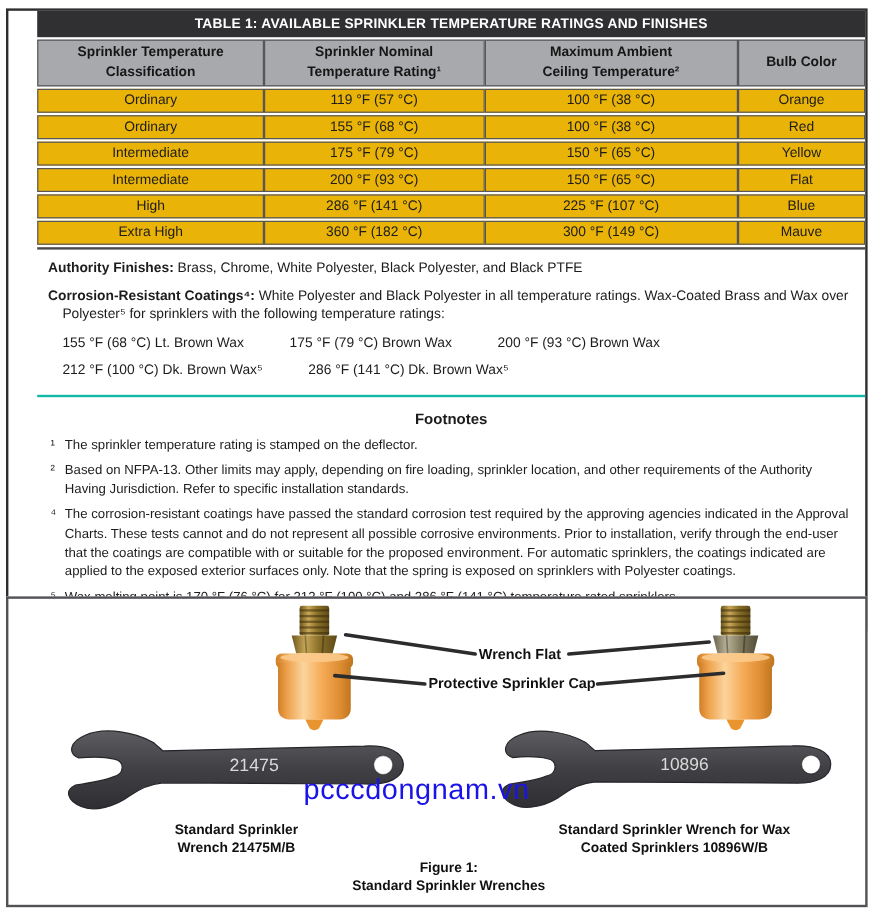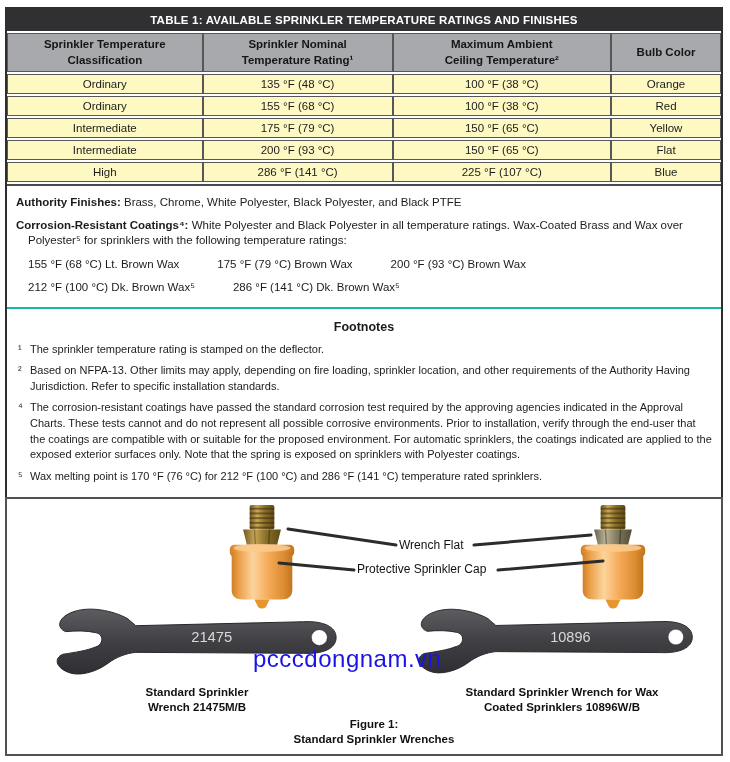--- a/index.html
+++ b/index.html
@@ -6,56 +6,56 @@
   html,body { background:#fff; }
   body {
     width:730px; height:762px; position:relative; overflow:hidden;
     font-family:"Liberation Sans","DejaVu Sans",sans-serif; color:#1c1c1c;
   }
   .prewrap { white-space:pre-line; }
 
   
   .table1 {
     position:absolute; left:5px; top:7px; width:718px;
-    border:2px solid #2e2e30; background:#fff;
+    border:2px solid #2e2e30; background:#fff;padding-left:24px;
   }
   .title-bar {
     background:#303032; color:#ffffff; font-weight:bold; font-size:11.5px;
     text-align:center; padding:5px 0 5px; letter-spacing:.2px;
   }
   table.temps { width:100%; border-collapse:separate; border-spacing:0 2px; }
   table.temps th {
     background:#a7a9ac; border:1px solid #57575a; color:#161616;
     font-size:11.5px; font-weight:bold; text-align:center;
     padding:3px 2px; line-height:1.35; white-space:pre-line;
   }
   table.temps td {
     border:1px solid #57575a; font-size:11.5px; text-align:center;
-    padding:3px 2px; background:#fef9c3;
+    padding:3px 2px; background:#eab308;
   }
   .finishes {
     border-top:2px solid #4a4a4c; padding:9px 9px 11px; font-size:11.5px; line-height:1.35;
   }
   .coat { padding-left:12px; text-indent:-12px; margin-top:7px; }
   .wax-line { padding-left:12px; margin-top:8px; }
   .wax-line span { margin-right:38px; }
   .footnotes {
     border-top:2px solid #14b8a6; padding:7px 9px 12px; font-size:11px;
   }
   .fn-head { text-align:center; font-weight:bold; font-size:12.5px; margin:4px 0 8px; }
   .fn { position:relative; padding-left:14px; margin-bottom:6px; line-height:1.42; }
   .fn-marker { position:absolute; left:2px; top:0; }
 
   
   .figure-box {
     position:absolute; left:5px; top:497px; width:718px; height:259px;
     border:2px solid #515256; background:#fff;
   }
   .abs { position:absolute; }
-  .callout-label { font-weight:normal; font-size:12px; color:#111; white-space:nowrap; }
+  .callout-label { font-weight:bold; font-size:12px; color:#111; white-space:nowrap; }
   .wrench-caption {
     font-weight:bold; font-size:11.5px; text-align:center; line-height:1.3; color:#111;
   }
   .fig-caption {
     left:0; top:218px; width:100%; text-align:center; font-weight:bold;
     font-size:11.5px; line-height:1.3; color:#111;padding-left:20px;
   }
   .watermark {
     left:246px; top:146px; font-size:24px; color:#1a13e6; letter-spacing:.5px;
   }
@@ -80,21 +80,21 @@
         <th>Sprinkler Nominal
 Temperature Rating¹</th>
         <th>Maximum Ambient
 Ceiling Temperature²</th>
         <th>Bulb Color</th>
       </tr>
     </thead>
     <tbody>
       <tr>
         <td>Ordinary</td>
-        <td>135 °F (48 °C)</td>
+        <td>119 °F (57 °C)</td>
         <td>100 °F (38 °C)</td>
         <td>Orange</td>
       </tr>
       <tr>
         <td>Ordinary</td>
         <td>155 °F (68 °C)</td>
         <td>100 °F (38 °C)</td>
         <td>Red</td>
       </tr>
       <tr>
@@ -107,20 +107,26 @@
         <td>Intermediate</td>
         <td>200 °F (93 °C)</td>
         <td>150 °F (65 °C)</td>
         <td>Flat</td>
       </tr>
       <tr>
         <td>High</td>
         <td>286 °F (141 °C)</td>
         <td>225 °F (107 °C)</td>
         <td>Blue</td>
+      </tr>
+      <tr>
+        <td>Extra High</td>
+        <td>360 °F (182 °C)</td>
+        <td>300 °F (149 °C)</td>
+        <td>Mauve</td>
       </tr>
     </tbody>
   </table>
 
   <div class="finishes">
     <div>
       <b>Authority Finishes:</b><span> Brass, Chrome, White Polyester, Black Polyester, and Black PTFE</span>
     </div>
     <div class="coat">
       <b>Corrosion-Resistant Coatings⁴:</b><span> White Polyester and Black Polyester in all temperature ratings. Wax-Coated Brass and Wax over Polyester⁵ for sprinklers with the following temperature ratings:</span>

